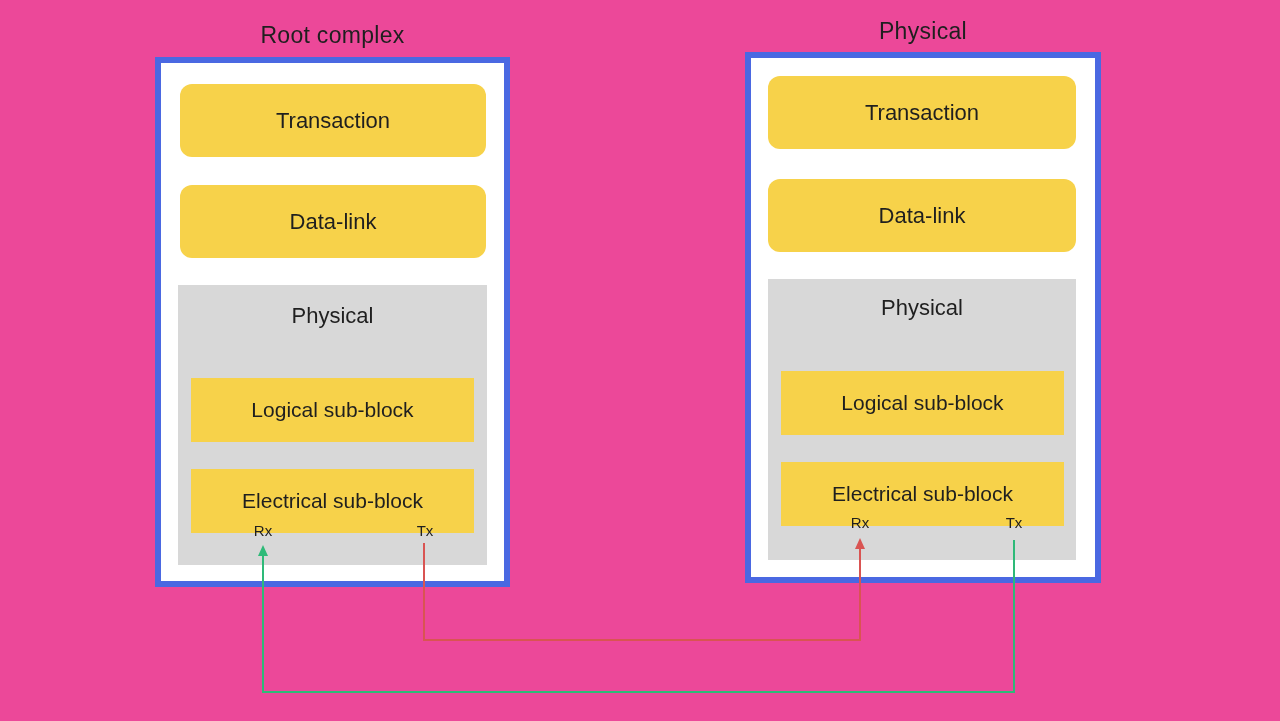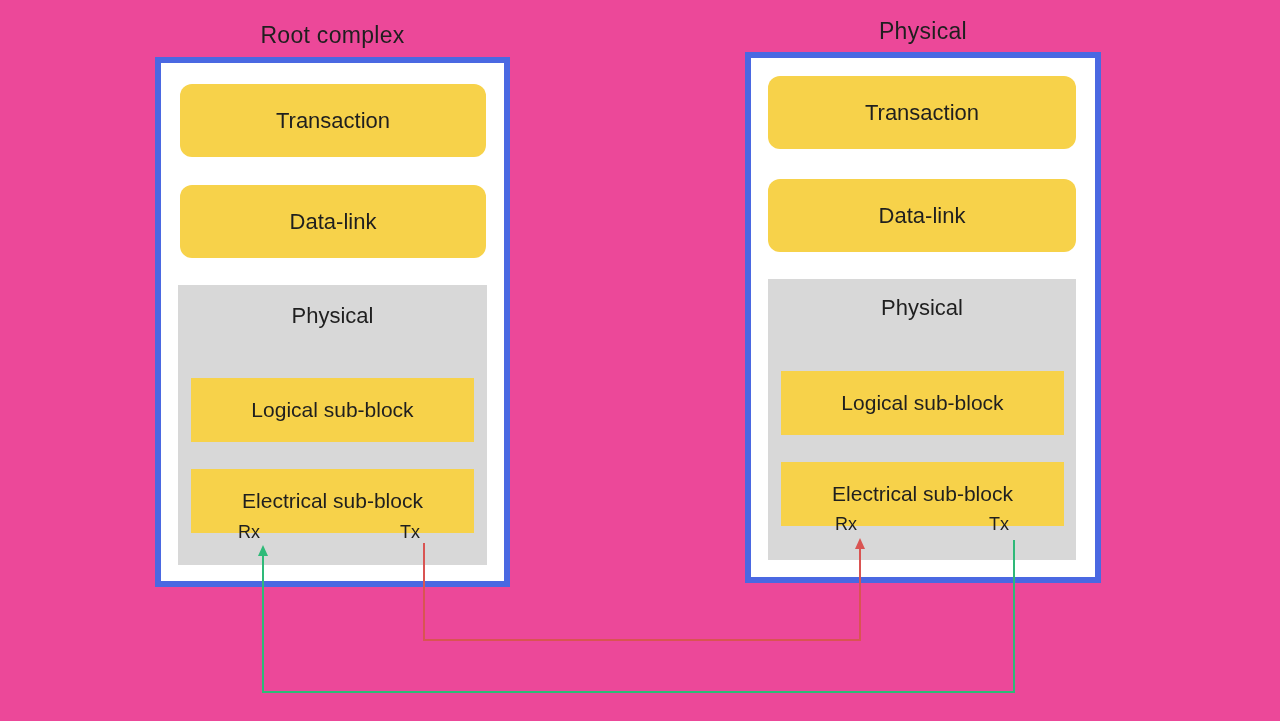--- a/index.html
+++ b/index.html
@@ -57,21 +57,22 @@
     position: absolute;
     background: var(--layer-fill);
     text-align: center;
     font-size: 21px;
     color: var(--text);
     margin-top: 41px;
   }
   .port-label {
     position: absolute;
     width: 50px;
-    font-size: 18px;
+    text-align: center;
+    font-size: 15px;
     color: var(--text);
   }
   .links-overlay {
     position: absolute;
     left: 0;
     top: 0;
     width: 1280px;
     height: 721px;
     pointer-events: none;
   }

